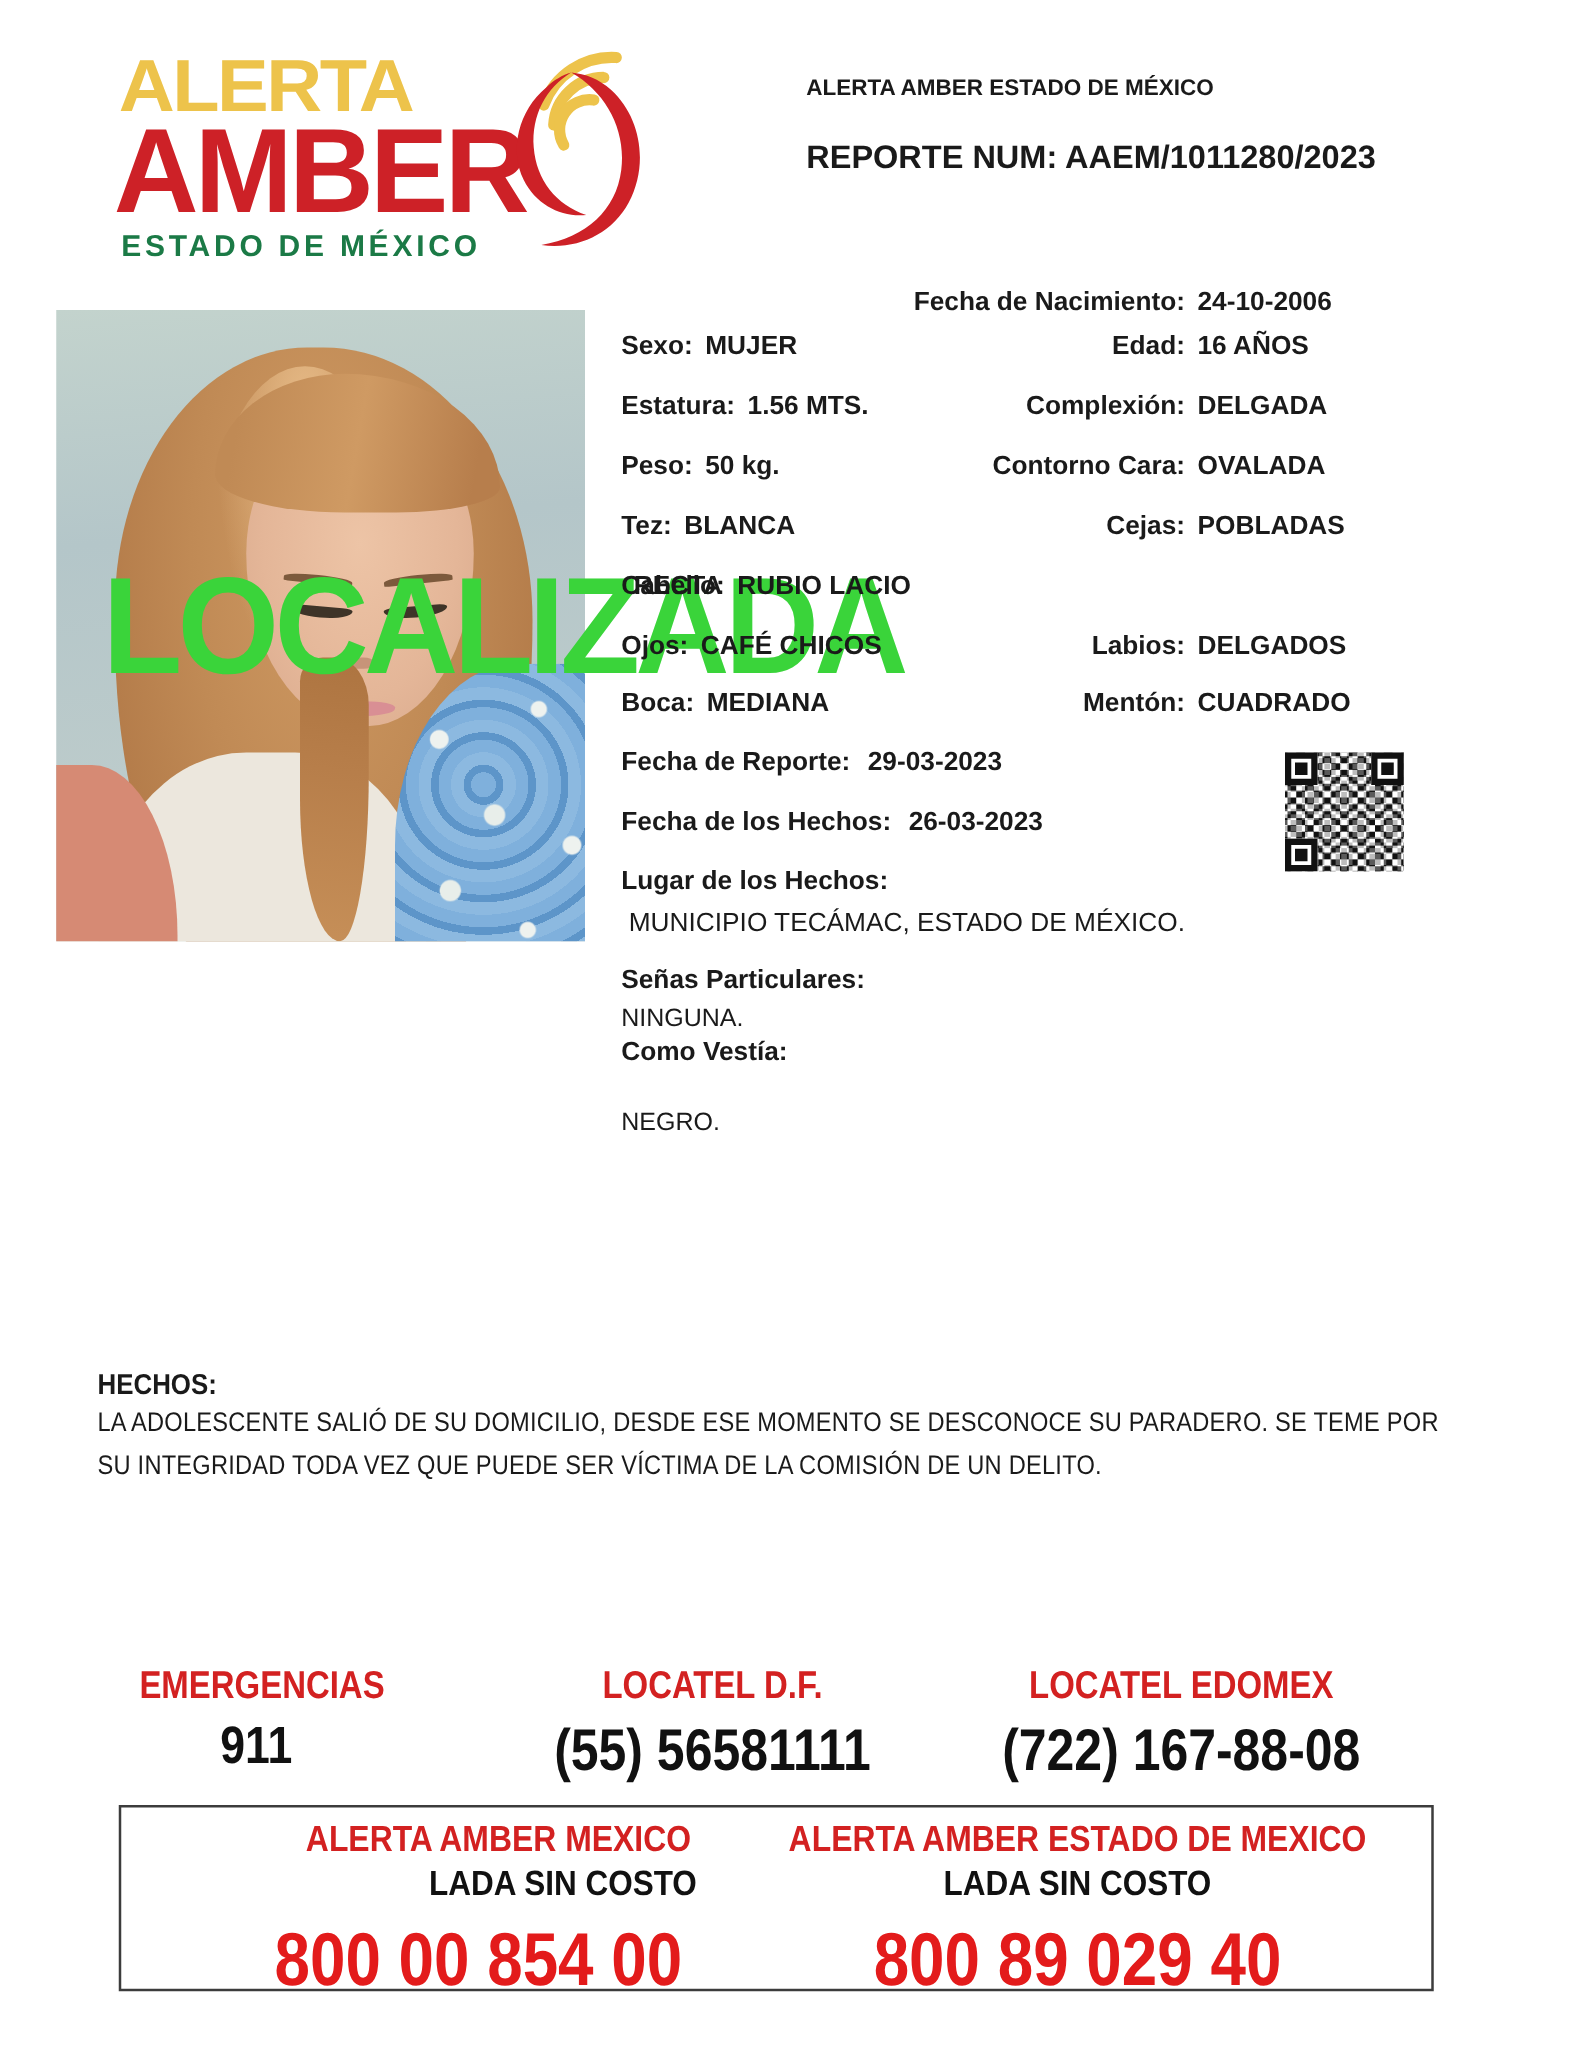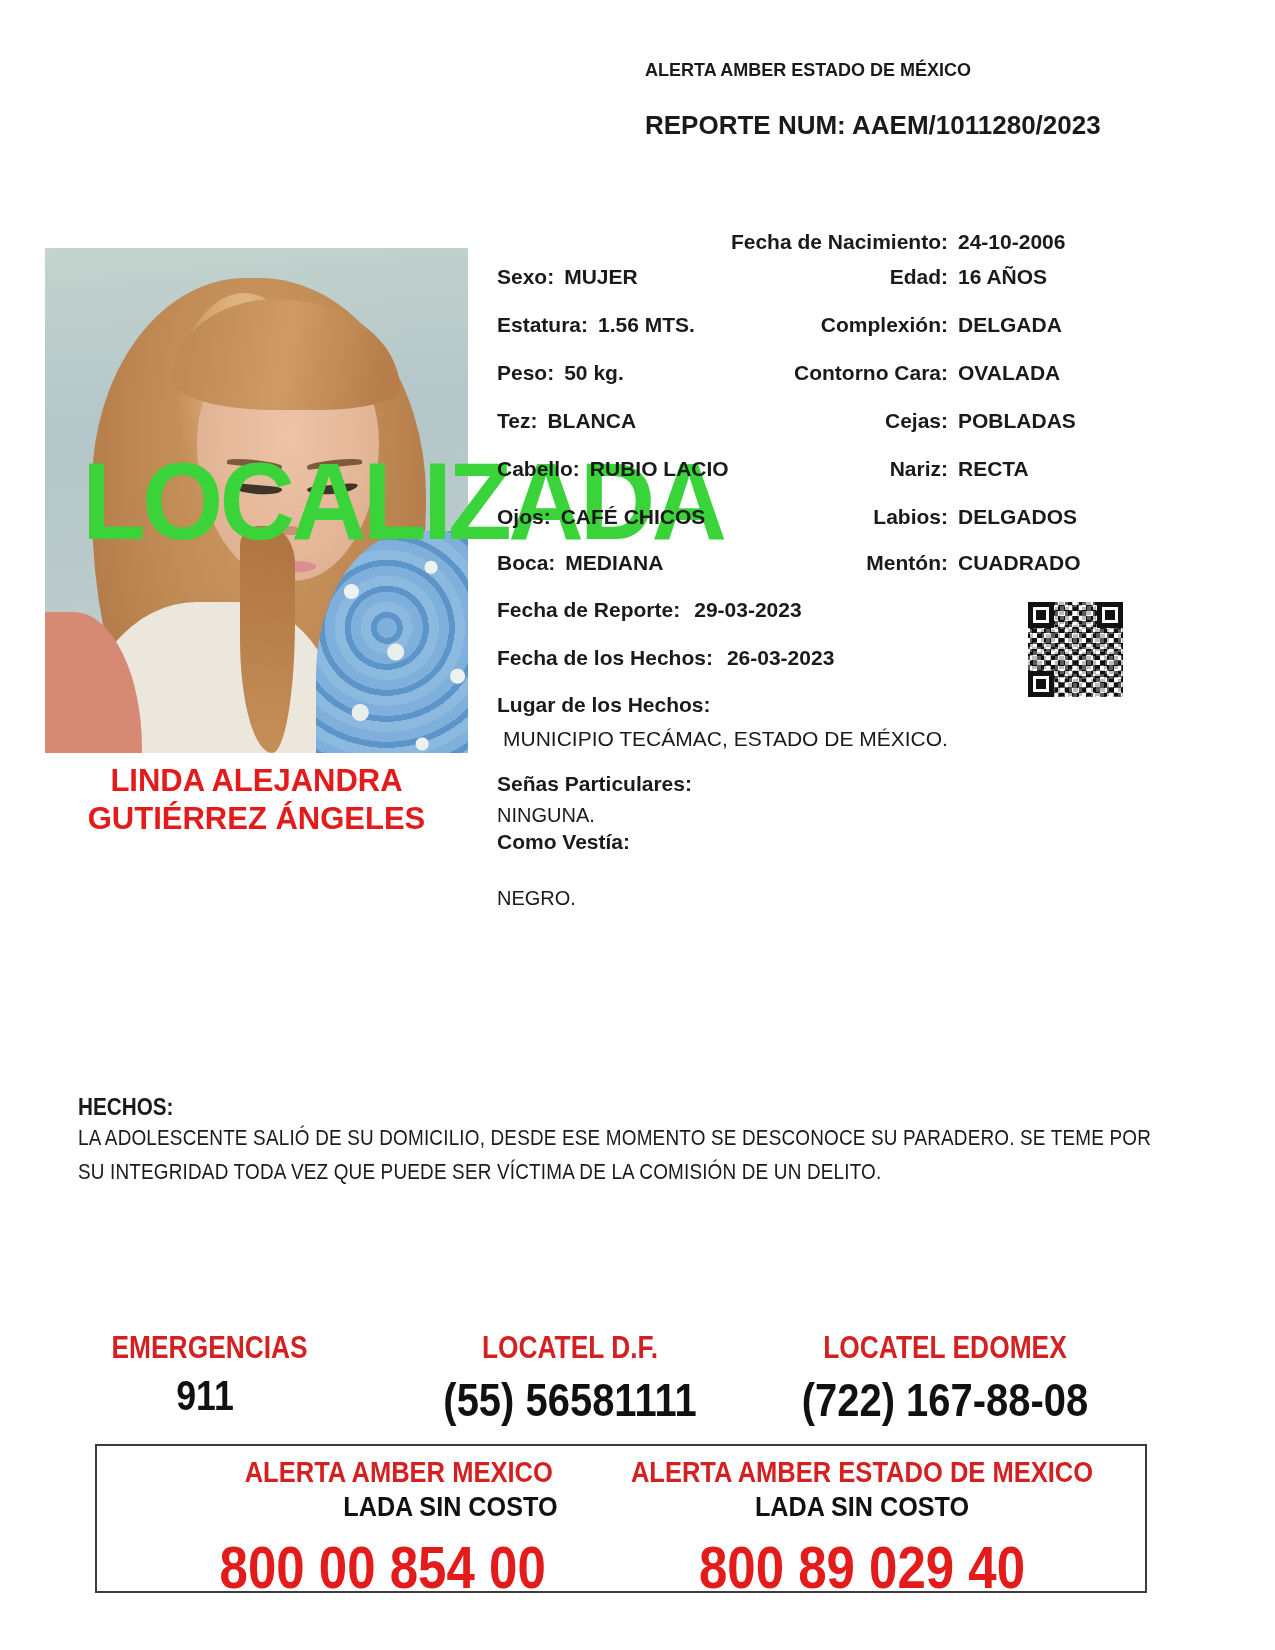--- a/index.html
+++ b/index.html
@@ -127,20 +127,36 @@
   .toll-col.right{left:495px;width:540px;}
   .toll-title{display:block;color:#d32121;font-size:29px;font-weight:bold;transform:scaleX(.88);transform-origin:center top;white-space:nowrap;}
   .toll-sub{display:block;color:#111;font-size:28px;font-weight:bold;margin-top:2px;transform:scaleX(.9);transform-origin:center top;white-space:nowrap;}
   .toll-number{display:block;color:var(--alert_red);font-size:60px;font-weight:bold;margin-top:10px;transform:scaleX(.85);transform-origin:center top;white-space:nowrap;}
 </style>
 </head>
 <body>
 
 <div id="page">
 
+  <div class="logo">
+    <div class="logo-alerta">ALERTA</div>
+    <div class="logo-amber">AMBER</div>
+    <div class="logo-swoosh">
+      <svg width="130" height="160" viewBox="0 0 130 160">
+        <g stroke="#edc34b" stroke-width="9" fill="none" stroke-linecap="round">
+          <path d="M58,60 A40,40 0 0 1 98,22"></path>
+          <path d="M50,44 A58,58 0 0 1 108,6"></path>
+          <path d="M66,76 A24,24 0 0 1 90,40"></path>
+        </g>
+        <path fill="#cd2127" d="M72,18 C100,34 116,64 112,96 C108,128 84,150 48,156 C76,160 104,148 118,122 C134,92 128,54 104,32 C94,23 83,19 72,18 Z"></path>
+        <path fill="#cd2127" d="M72,18 C52,30 40,52 42,78 C44,104 60,124 84,132 C64,134 44,124 34,104 C22,80 30,48 52,30 C58,24 65,20 72,18 Z"></path>
+      </svg>
+    </div>
+    <div class="logo-estado">ESTADO DE MÉXICO</div>
+  </div>
 
   <div class="hdr-title">ALERTA AMBER ESTADO DE MÉXICO</div>
   <div class="hdr-report">REPORTE NUM: AAEM/1011280/2023</div>
 
   <div class="photo">
     <div class="hair"></div>
     <div class="hair-hl"></div>
     <div class="face"></div>
     <div class="brow l"></div>
     <div class="brow r"></div>
@@ -150,24 +166,20 @@
     <div class="lips"></div>
     <div class="bangs"></div>
     <div class="shirt"></div>
     <div class="arm"></div>
     <div class="floral"></div>
     <div class="strand"></div>
   </div>
 
   <div class="localizada">LOCALIZADA</div>
 
-  <div class="name">
-    <div>LINDA ALEJANDRA</div>
-    <div>GUTIÉRREZ ÁNGELES</div>
-  </div>
 
   <div class="fields">
 
     <div class="frow" style="top:5px;">
       <div class="fr">
           <span class="lbl">Fecha de Nacimiento:</span>
           <span class="v">24-10-2006</span>
         </div>
     </div>
     <div class="frow" style="top:40px;">
@@ -193,21 +205,20 @@
     </div>
     <div class="frow" style="top:184px;">
       <div class="fr">
           <span class="lbl">Cejas:</span>
           <span class="v">POBLADAS</span>
         </div>
       <div class="fl"><span>Tez:</span><span class="v">BLANCA</span></div>
     </div>
     <div class="frow" style="top:232px;">
       <div class="fr">
-          <span class="lbl">Nariz:</span>
           <span class="v">RECTA</span>
         </div>
       <div class="fl"><span>Cabello:</span><span class="v">RUBIO LACIO</span></div>
     </div>
     <div class="frow" style="top:280px;">
       <div class="fr">
           <span class="lbl">Labios:</span>
           <span class="v">DELGADOS</span>
         </div>
       <div class="fl"><span>Ojos:</span><span class="v">CAFÉ CHICOS</span></div>

